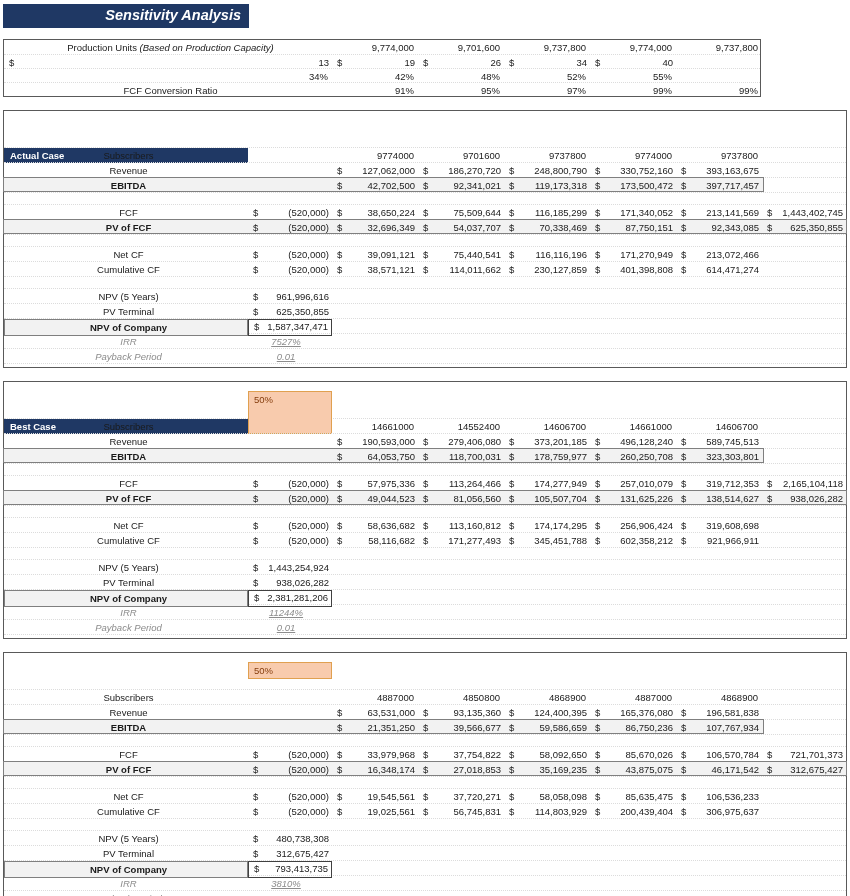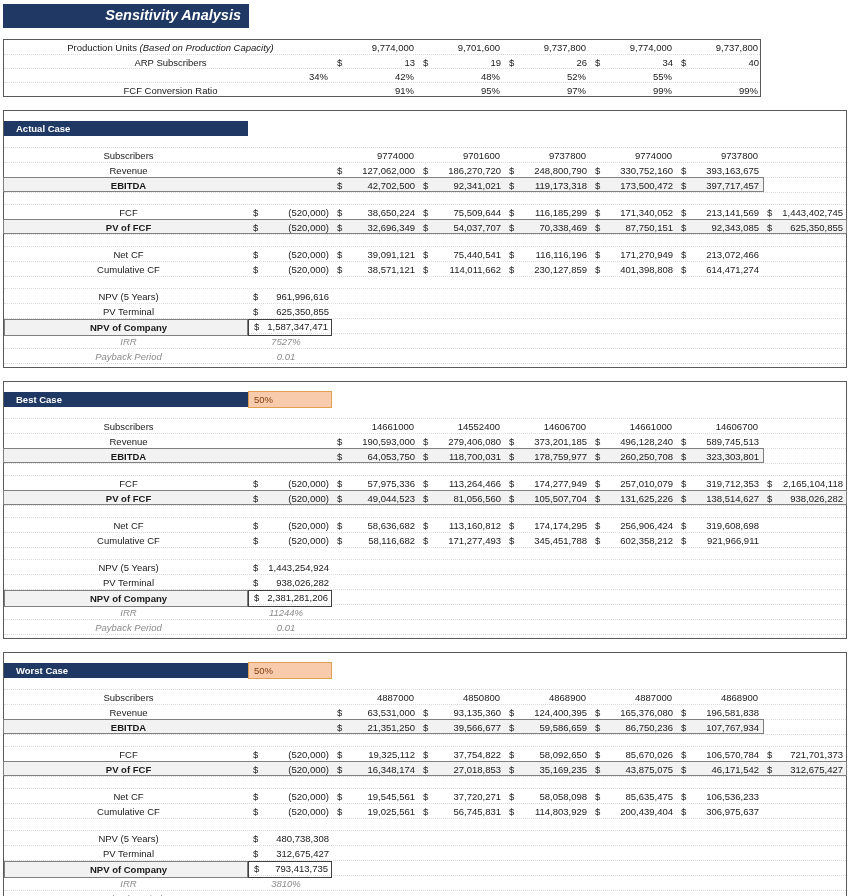--- a/index.html
+++ b/index.html
@@ -61,38 +61,39 @@
   }
   .row.head{border-bottom:none;height:16px;}
   .gap{height:12px;border-bottom:1px dotted var(--grid-dot);}
   .case-bar{
     grid-column:1;
     background:var(--navy);
     color:#fff;
     font-weight:bold;
     height:15px;
     line-height:15px;
-    padding:0 12px;
+    padding:0 6px;
+    margin-top:28px;
   }
   .badge{
     grid-column:2;
     background:var(--orange-bg);
     border:1px solid var(--orange-border);
     color:var(--orange-text);
     height:15px;
     line-height:13px;
     padding:0 5px;
   }
   .cell{position:relative;min-width:0;height:100%;line-height:15px;}
   .lab{padding-left:5px;white-space:nowrap;text-align:center;}
   .n{text-align:right;padding-right:4px;}
   .m{display:flex;justify-content:space-between;padding:0 3px 0 5px;white-space:nowrap;}
   .bold{font-weight:bold;}
   .muted{color:var(--muted);font-style:italic;}
-  .c{text-align:center;padding-right:8px;}
+  .c{text-align:center;padding-right:8px;text-decoration:underline;}
   
   .shaded-part::before,
   .shaded-full::before{
     content:"";
     position:absolute;
     top:-1px;bottom:0;left:-1px;
     background:var(--shaded);
     border:1px solid #7f7f7f;
   }
   .shaded-part::before{width:759px;}
@@ -112,21 +113,20 @@
 <div class="assump-table">
     <div class="assump-row">
       <div class="cell lab"><span>Production Units</span> <span class="note">(Based on Production Capacity)</span></div>
       <div class="cell n">9,774,000</div>
       <div class="cell n">9,701,600</div>
       <div class="cell n">9,737,800</div>
       <div class="cell n">9,774,000</div>
       <div class="cell n">9,737,800</div>
     </div>
     <div class="assump-row">
-      <div class="cell lab"><span>ARP Subscribers</span></div>
       <div class="cell m">
         <span class="d">$</span>
         <span class="v">13</span>
       </div>
       <div class="cell m">
         <span class="d">$</span>
         <span class="v">19</span>
       </div>
       <div class="cell m">
         <span class="d">$</span>
@@ -647,21 +647,20 @@
         <div class="cell"></div>
         <div class="cell"></div>
         <div class="cell"></div>
         <div class="cell"></div>
         <div class="cell"></div>
         <div class="cell"></div>
       </div>
     </section>
     <section class="section">
       <div class="row  head">
-        <div class="case-bar"><span>Worst Case</span></div>
         <div class="cell badge">50%</div>
       </div>
       <div class="gap"></div>
       <div class="row">
         <div class="cell lab">Subscribers</div>
         <div class="cell"></div>
         <div class="cell n">4887000</div>
         <div class="cell n">4850800</div>
         <div class="cell n">4868900</div>
         <div class="cell n">4887000</div>
@@ -720,21 +719,21 @@
       </div>
       <div class="gap"></div>
       <div class="row">
         <div class="cell lab">FCF</div>
         <div class="cell m">
           <span class="d">$</span>
           <span class="v">(520,000)</span>
         </div>
         <div class="cell m">
           <span class="d">$</span>
-          <span class="v">19,325,112</span>
+          <span class="v">33,979,968</span>
         </div>
         <div class="cell m">
           <span class="d">$</span>
           <span class="v">37,754,822</span>
         </div>
         <div class="cell m">
           <span class="d">$</span>
           <span class="v">58,092,650</span>
         </div>
         <div class="cell m">

